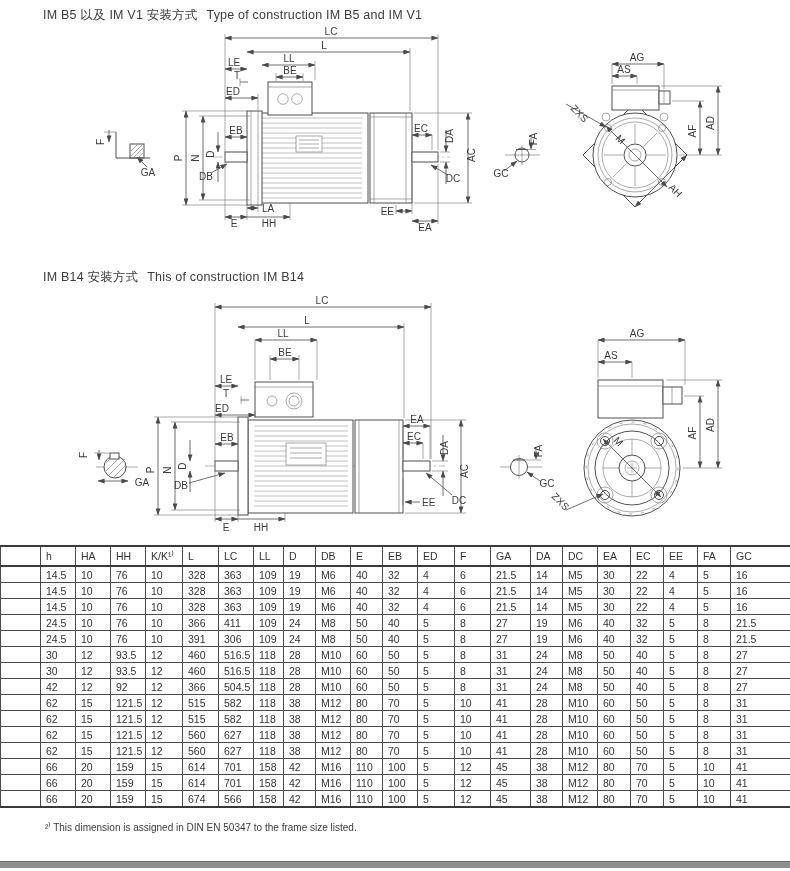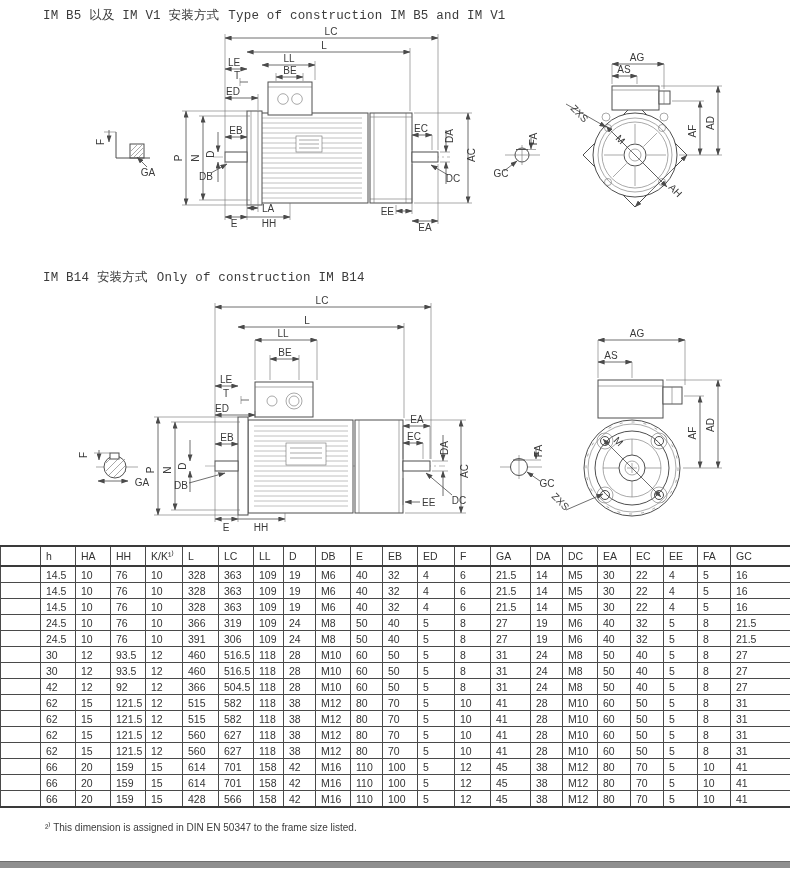--- a/index.html
+++ b/index.html
@@ -1,20 +1,20 @@
 <!DOCTYPE html>
 <html><head>
 <meta charset="utf-8">
 <style>
   html,body{margin:0;padding:0;}
   body{
     width:790px;height:871px;position:relative;background:#ffffff;
     font-family:"Liberation Sans",sans-serif;color:#3a3a3a;overflow:hidden;
   }
-  .sec-title{position:absolute;left:43px;font-size:12.5px;color:#3b3b3b;letter-spacing:.2px;white-space:nowrap;font-family:Liberation Mono, monospace;}
+  .sec-title{position:absolute;left:43px;font-size:12.5px;color:#3b3b3b;letter-spacing:.2px;white-space:nowrap;}
   .sec-title .en{margin-left:9px;}
   #title1{top:7px;}
   #title2{top:269px;}
   svg{position:absolute;left:0;}
   #svg1{top:24px;}
   #svg2{top:288px;}
   .dln{stroke:#4f4f4f;stroke-width:1;fill:none;}
   .fin{stroke:#8d8d8d;stroke-width:.55;fill:none;}
   .thn{stroke:#6f6f6f;stroke-width:.6;fill:none;}
   .dim{stroke:#4a4a4a;stroke-width:.8;fill:none;}
@@ -201,21 +201,21 @@
     <text class="dtx" x="637" y="37" text-anchor="middle">AG</text>
     <text class="dtx" x="624" y="49" text-anchor="middle">AS</text>
     <text class="dtx" x="577" y="92" text-anchor="middle" transform="rotate(45 577,92)">ZXS</text>
     <text class="dtx" x="618" y="118" text-anchor="middle" transform="rotate(45 618,118)">M</text>
     <text class="dtx" x="696" y="107" text-anchor="middle" transform="rotate(-90 696,107)">AF</text>
     <text class="dtx" x="714" y="99" text-anchor="middle" transform="rotate(-90 714,99)">AD</text>
     <text class="dtx" x="673" y="169" text-anchor="middle" transform="rotate(45 673,169)">AH</text>
   </g>
 </svg>
 
-<div class="sec-title" id="title2"><span>IM B14 安装方式</span><span class="en">Only of construction IM B14</span></div>
+<div class="sec-title" id="title2"><span>IM B14 安装方式</span><span class="en">This of construction IM B14</span></div>
 
 <svg id="svg2" width="790" height="255" viewBox="0 0 790 255">
   <defs>
     <marker id="a2e" markerWidth="7" markerHeight="5" refX="6.6" refY="2.5" orient="auto" markerUnits="userSpaceOnUse">
         <path d="M0,0L7,2.5L0,5z" fill="#4a4a4a"></path>
       </marker>
     <marker id="a2s" markerWidth="7" markerHeight="5" refX="0.4" refY="2.5" orient="auto" markerUnits="userSpaceOnUse">
         <path d="M7,0L0,2.5L7,5z" fill="#4a4a4a"></path>
       </marker>
   </defs>
@@ -502,21 +502,21 @@
         <td>5</td>
         <td>16</td>
       </tr>
       <tr>
         <td></td>
         <td>24.5</td>
         <td>10</td>
         <td>76</td>
         <td>10</td>
         <td>366</td>
-        <td>319</td>
+        <td>411</td>
         <td>109</td>
         <td>24</td>
         <td>M8</td>
         <td>50</td>
         <td>40</td>
         <td>5</td>
         <td>8</td>
         <td>27</td>
         <td>19</td>
         <td>M6</td>
@@ -765,21 +765,21 @@
         <td>5</td>
         <td>10</td>
         <td>41</td>
       </tr>
       <tr>
         <td></td>
         <td>66</td>
         <td>20</td>
         <td>159</td>
         <td>15</td>
-        <td>428</td>
+        <td>674</td>
         <td>566</td>
         <td>158</td>
         <td>42</td>
         <td>M16</td>
         <td>110</td>
         <td>100</td>
         <td>5</td>
         <td>12</td>
         <td>45</td>
         <td>38</td>

